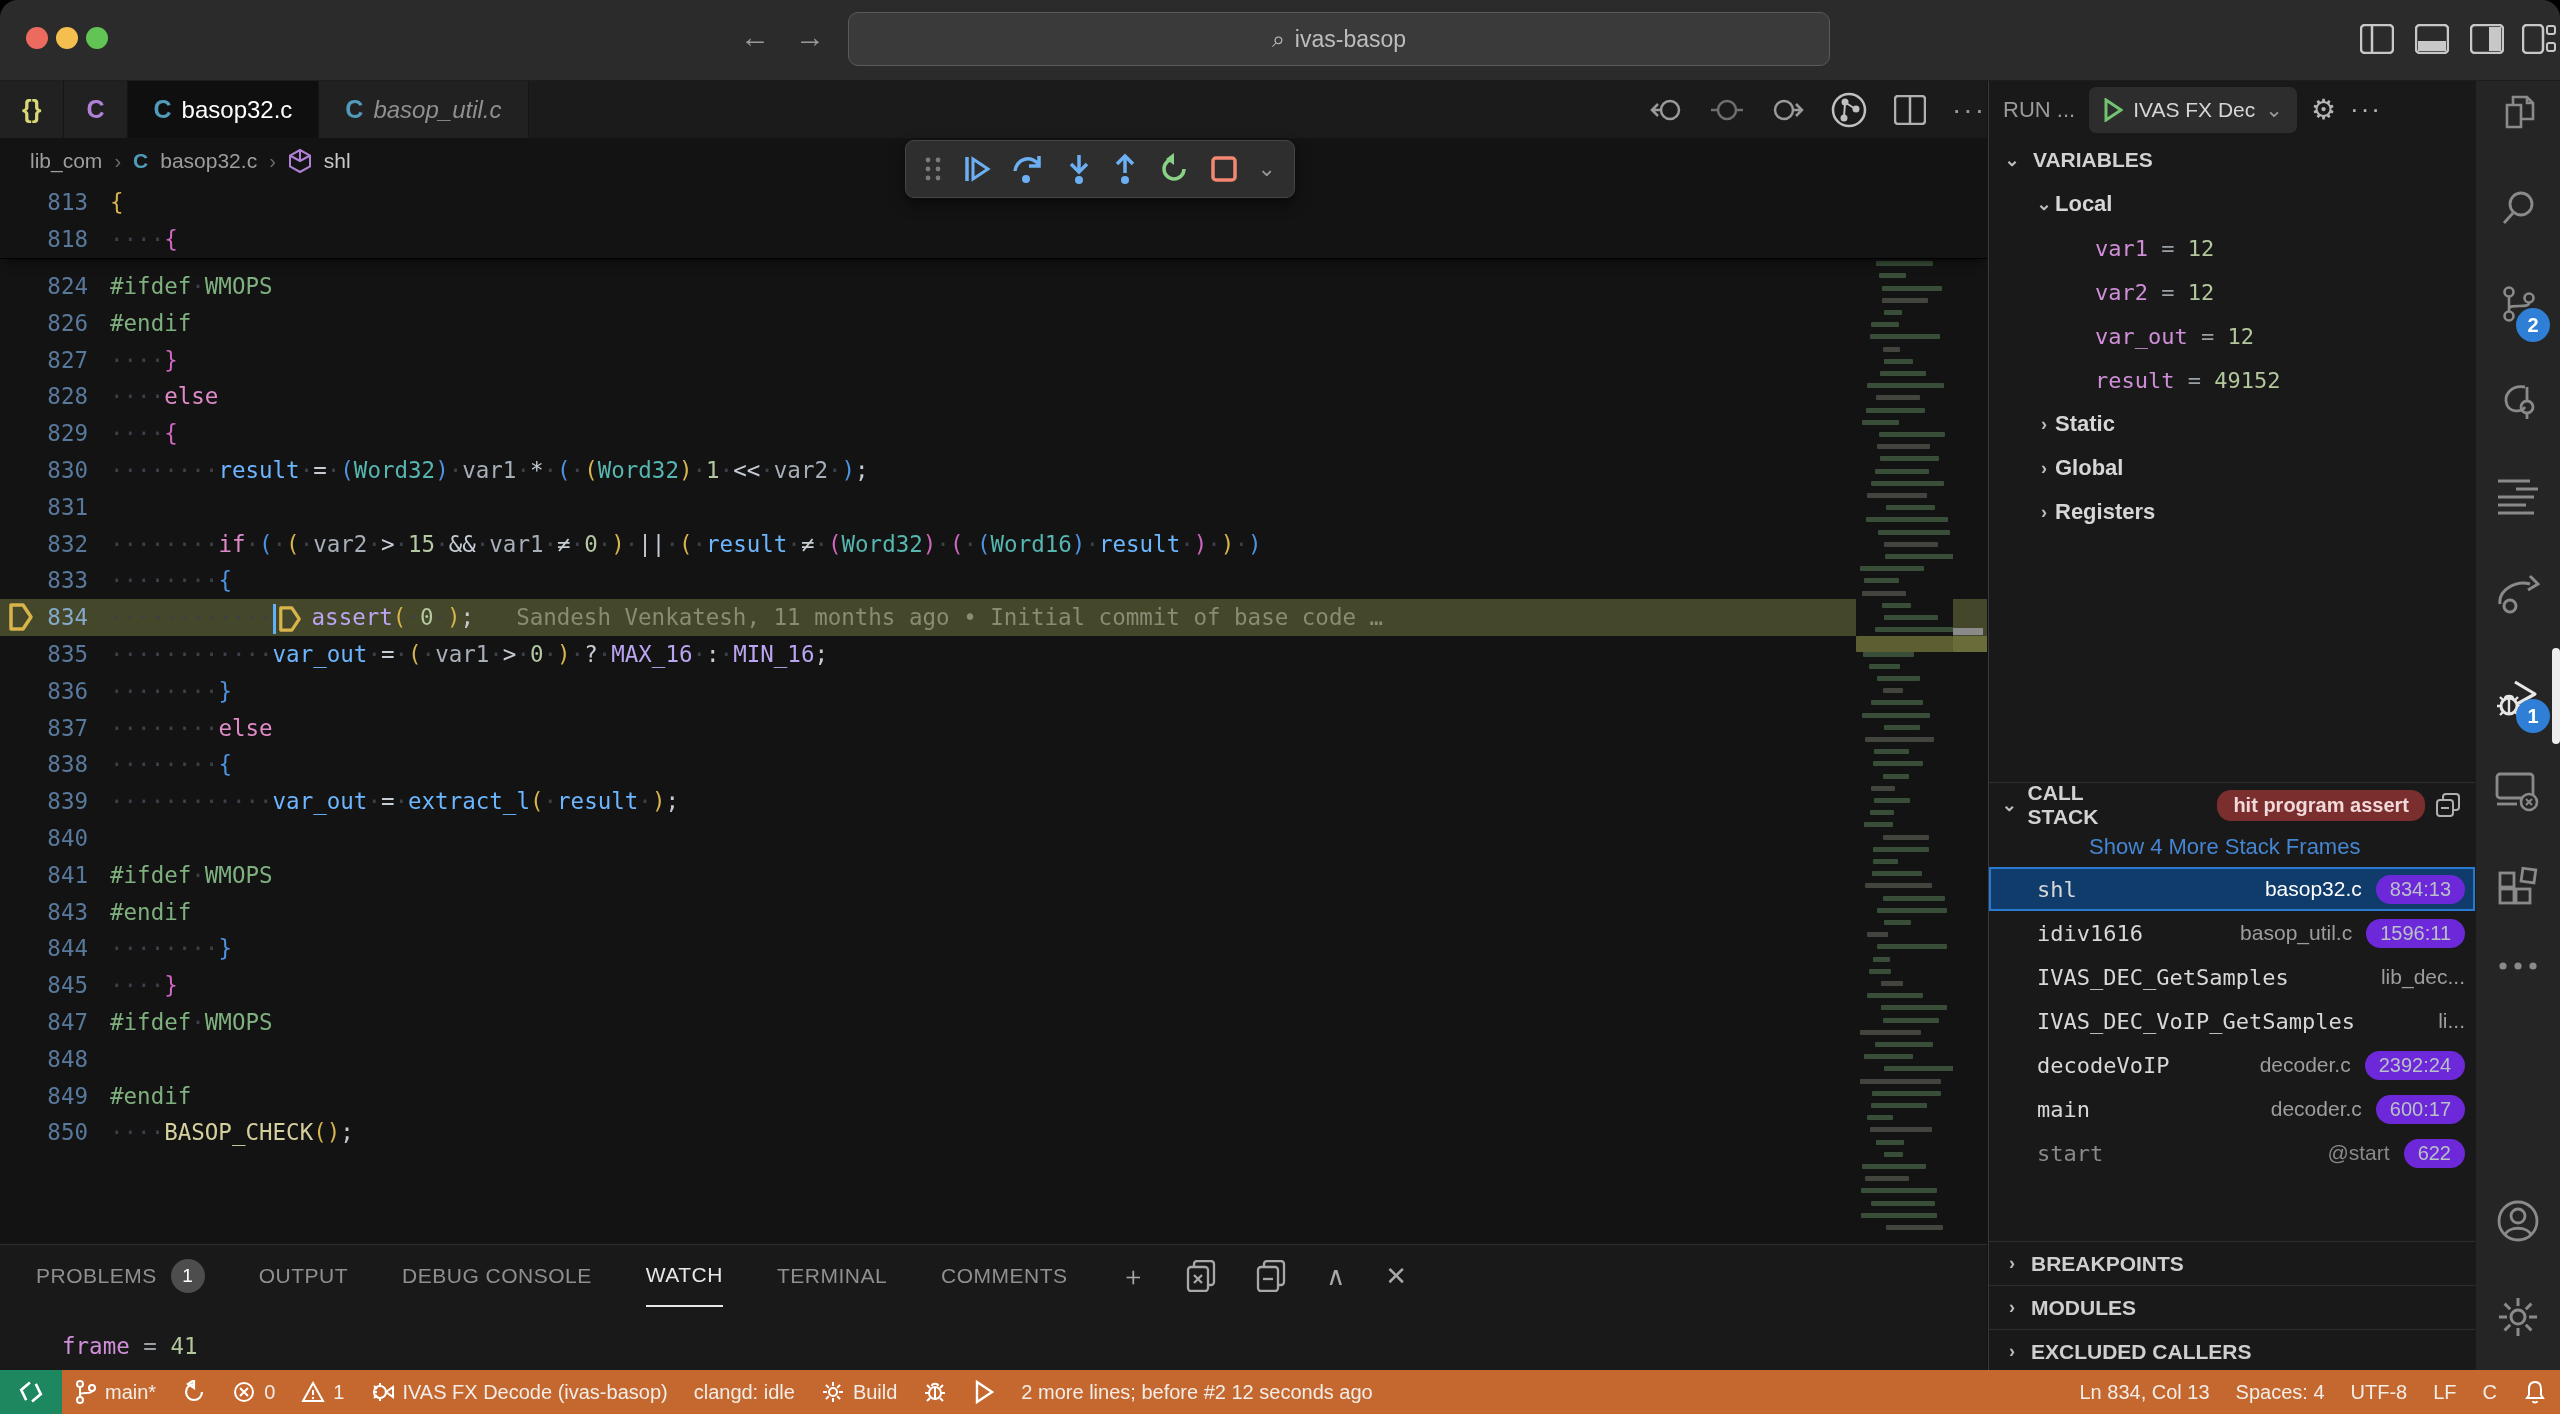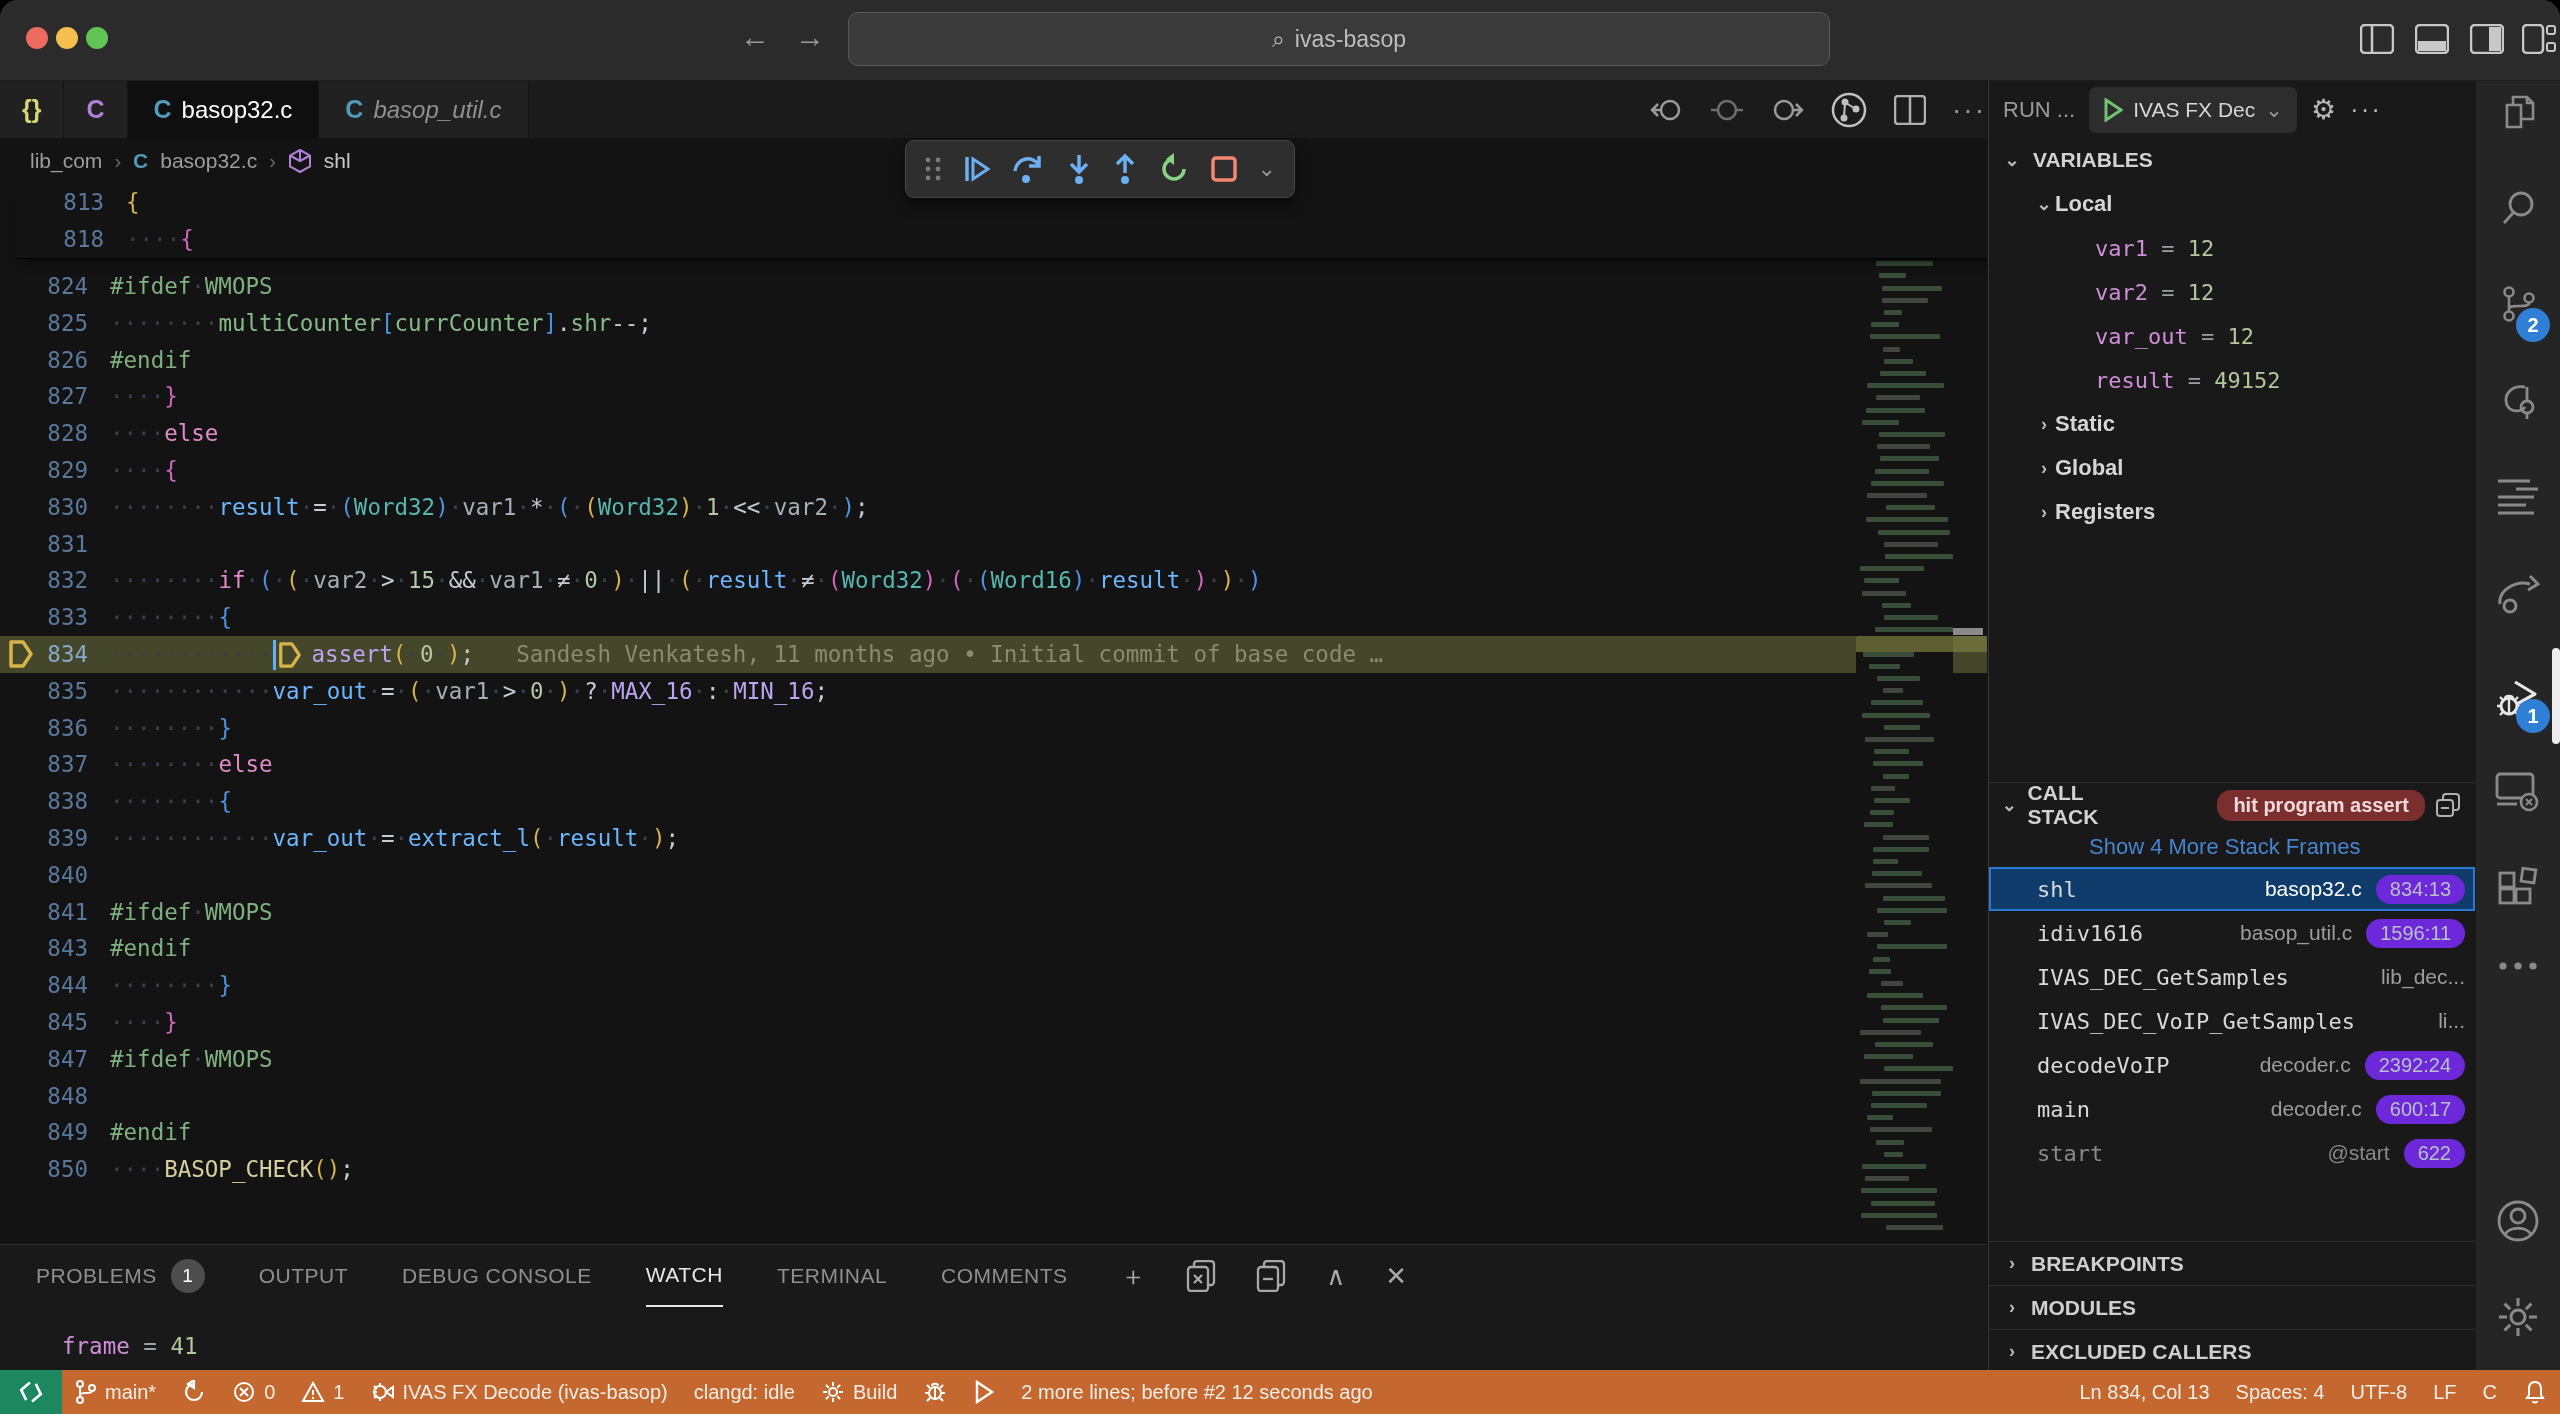--- a/index.html
+++ b/index.html
@@ -33,21 +33,21 @@
           justify-content:space-around;padding:0 8px;box-sizing:border-box;z-index:30;}
   
   #editor{left:0;top:184px;width:1987px;height:1060px;background:#131313;overflow:hidden;
           font-family:"DejaVu Sans Mono",monospace;font-size:22.5px;}
   .code-line{position:relative;height:36.8px;line-height:36.8px;white-space:pre;}
   .lnum{position:absolute;left:0;width:88px;text-align:right;color:#59799c;
         font-size:22.5px;letter-spacing:0;}
   .ltext{position:absolute;left:110px;white-space:pre;}
   .cur .lnum{color:#85aacb;}
   .cur{background:#45472a;}
-  #sticky{position:absolute;left:16px;top:0;width:1987px;background:#131313;z-index:5;
+  #sticky{position:absolute;left:0;top:0;width:1987px;background:#131313;z-index:5;
           box-shadow:0 8px 10px -6px rgba(0,0,0,.65);border-bottom:1px solid #000;}
   #codelines{position:absolute;left:0;top:84px;width:1987px;}
   .t-ws{color:#3b4049}.t-pre{color:#7fb07f}.t-g{color:#87bb87}.t-kw{color:#e08bc8}
   .t-type{color:#56b6b0}.t-fn{color:#6cb6ff}.t-var{color:#a6aeb8}.t-num{color:#b3c8a3}
   .t-op{color:#c6ccd4}.t-by{color:#d8b44e}.t-bp{color:#d066c0}.t-bb{color:#4f93e0}
   .t-mac{color:#bba4f2}.t-gold{color:#d6cf9e}
   .t-blame{color:#8b8b74;padding-left:42px;}
   .caret{display:inline-block;width:3px;height:30px;background:#5fb0f9;vertical-align:middle;margin-right:2px;}
   .pent{display:inline-block;width:34px;vertical-align:middle;}
   .gutterpent{position:absolute;left:8px;top:3px;}
@@ -265,21 +265,20 @@
     <span style="color:#9a9a9a;font-size:22px;">⌄</span>
   </div>
 
   <div id="editor" class="abs">
     <div id="sticky">
         <div class="code-line"><span class="lnum">813</span><span class="ltext"><span class="t-by">{</span></span></div>
         <div class="code-line"><span class="lnum">818</span><span class="ltext"><span class="t-ws">····</span><span class="t-bp">{</span></span></div>
       </div>
     <div id="codelines">
         <div class="code-line"><span class="lnum">824</span><span class="ltext"><span class="t-pre">#ifdef</span><span class="t-ws">·</span><span class="t-pre">WMOPS</span></span></div>
-        <div class="code-line"><span class="lnum">825</span><span class="ltext"><span class="t-ws">········</span><span class="t-g">multiCounter</span><span class="t-bb">[</span><span class="t-g">currCounter</span><span class="t-bb">]</span><span class="t-op">.</span><span class="t-g">shr</span><span class="t-op">--;</span></span></div>
         <div class="code-line"><span class="lnum">826</span><span class="ltext"><span class="t-pre">#endif</span></span></div>
         <div class="code-line"><span class="lnum">827</span><span class="ltext"><span class="t-ws">····</span><span class="t-bp">}</span></span></div>
         <div class="code-line"><span class="lnum">828</span><span class="ltext"><span class="t-ws">····</span><span class="t-kw">else</span></span></div>
         <div class="code-line"><span class="lnum">829</span><span class="ltext"><span class="t-ws">····</span><span class="t-bp">{</span></span></div>
         <div class="code-line"><span class="lnum">830</span><span class="ltext"><span class="t-ws">········</span><span class="t-fn">result</span><span class="t-ws">·</span><span class="t-op">=</span><span class="t-ws">·</span><span class="t-bb">(</span><span class="t-type">Word32</span><span class="t-bb">)</span><span class="t-ws">·</span><span class="t-var">var1</span><span class="t-ws">·</span><span class="t-op">*</span><span class="t-ws">·</span><span class="t-bb">(</span><span class="t-ws">·</span><span class="t-by">(</span><span class="t-type">Word32</span><span class="t-by">)</span><span class="t-ws">·</span><span class="t-num">1</span><span class="t-ws">·</span><span class="t-op">&lt;&lt;</span><span class="t-ws">·</span><span class="t-var">var2</span><span class="t-ws">·</span><span class="t-bb">)</span><span class="t-op">;</span></span></div>
         <div class="code-line"><span class="lnum">831</span><span class="ltext"></span></div>
         <div class="code-line"><span class="lnum">832</span><span class="ltext"><span class="t-ws">········</span><span class="t-kw">if</span><span class="t-ws">·</span><span class="t-bb">(</span><span class="t-ws">·</span><span class="t-by">(</span><span class="t-ws">·</span><span class="t-var">var2</span><span class="t-ws">·</span><span class="t-op">&gt;</span><span class="t-ws">·</span><span class="t-num">15</span><span class="t-ws">·</span><span class="t-op">&amp;&amp;</span><span class="t-ws">·</span><span class="t-var">var1</span><span class="t-ws">·</span><span class="t-op">≠</span><span class="t-ws">·</span><span class="t-num">0</span><span class="t-ws">·</span><span class="t-by">)</span><span class="t-ws">·</span><span class="t-op">||</span><span class="t-ws">·</span><span class="t-by">(</span><span class="t-ws">·</span><span class="t-fn">result</span><span class="t-ws">·</span><span class="t-op">≠</span><span class="t-ws">·</span><span class="t-bp">(</span><span class="t-type">Word32</span><span class="t-bp">)</span><span class="t-ws">·</span><span class="t-bp">(</span><span class="t-ws">·</span><span class="t-bb">(</span><span class="t-type">Word16</span><span class="t-bb">)</span><span class="t-ws">·</span><span class="t-fn">result</span><span class="t-ws">·</span><span class="t-bp">)</span><span class="t-ws">·</span><span class="t-by">)</span><span class="t-ws">·</span><span class="t-bb">)</span></span></div>
         <div class="code-line"><span class="lnum">833</span><span class="ltext"><span class="t-ws">········</span><span class="t-bb">{</span></span></div>
         <div class="code-line cur"><span class="lnum">834</span><span class="gutterpent"><svg width="26" height="30" viewBox="0 0 26 30">
               <path d="M3 3 H15 L23 15 L15 27 H3 Z" fill="none" stroke="#d9b44a" stroke-width="3.5" stroke-linejoin="round"></path>

